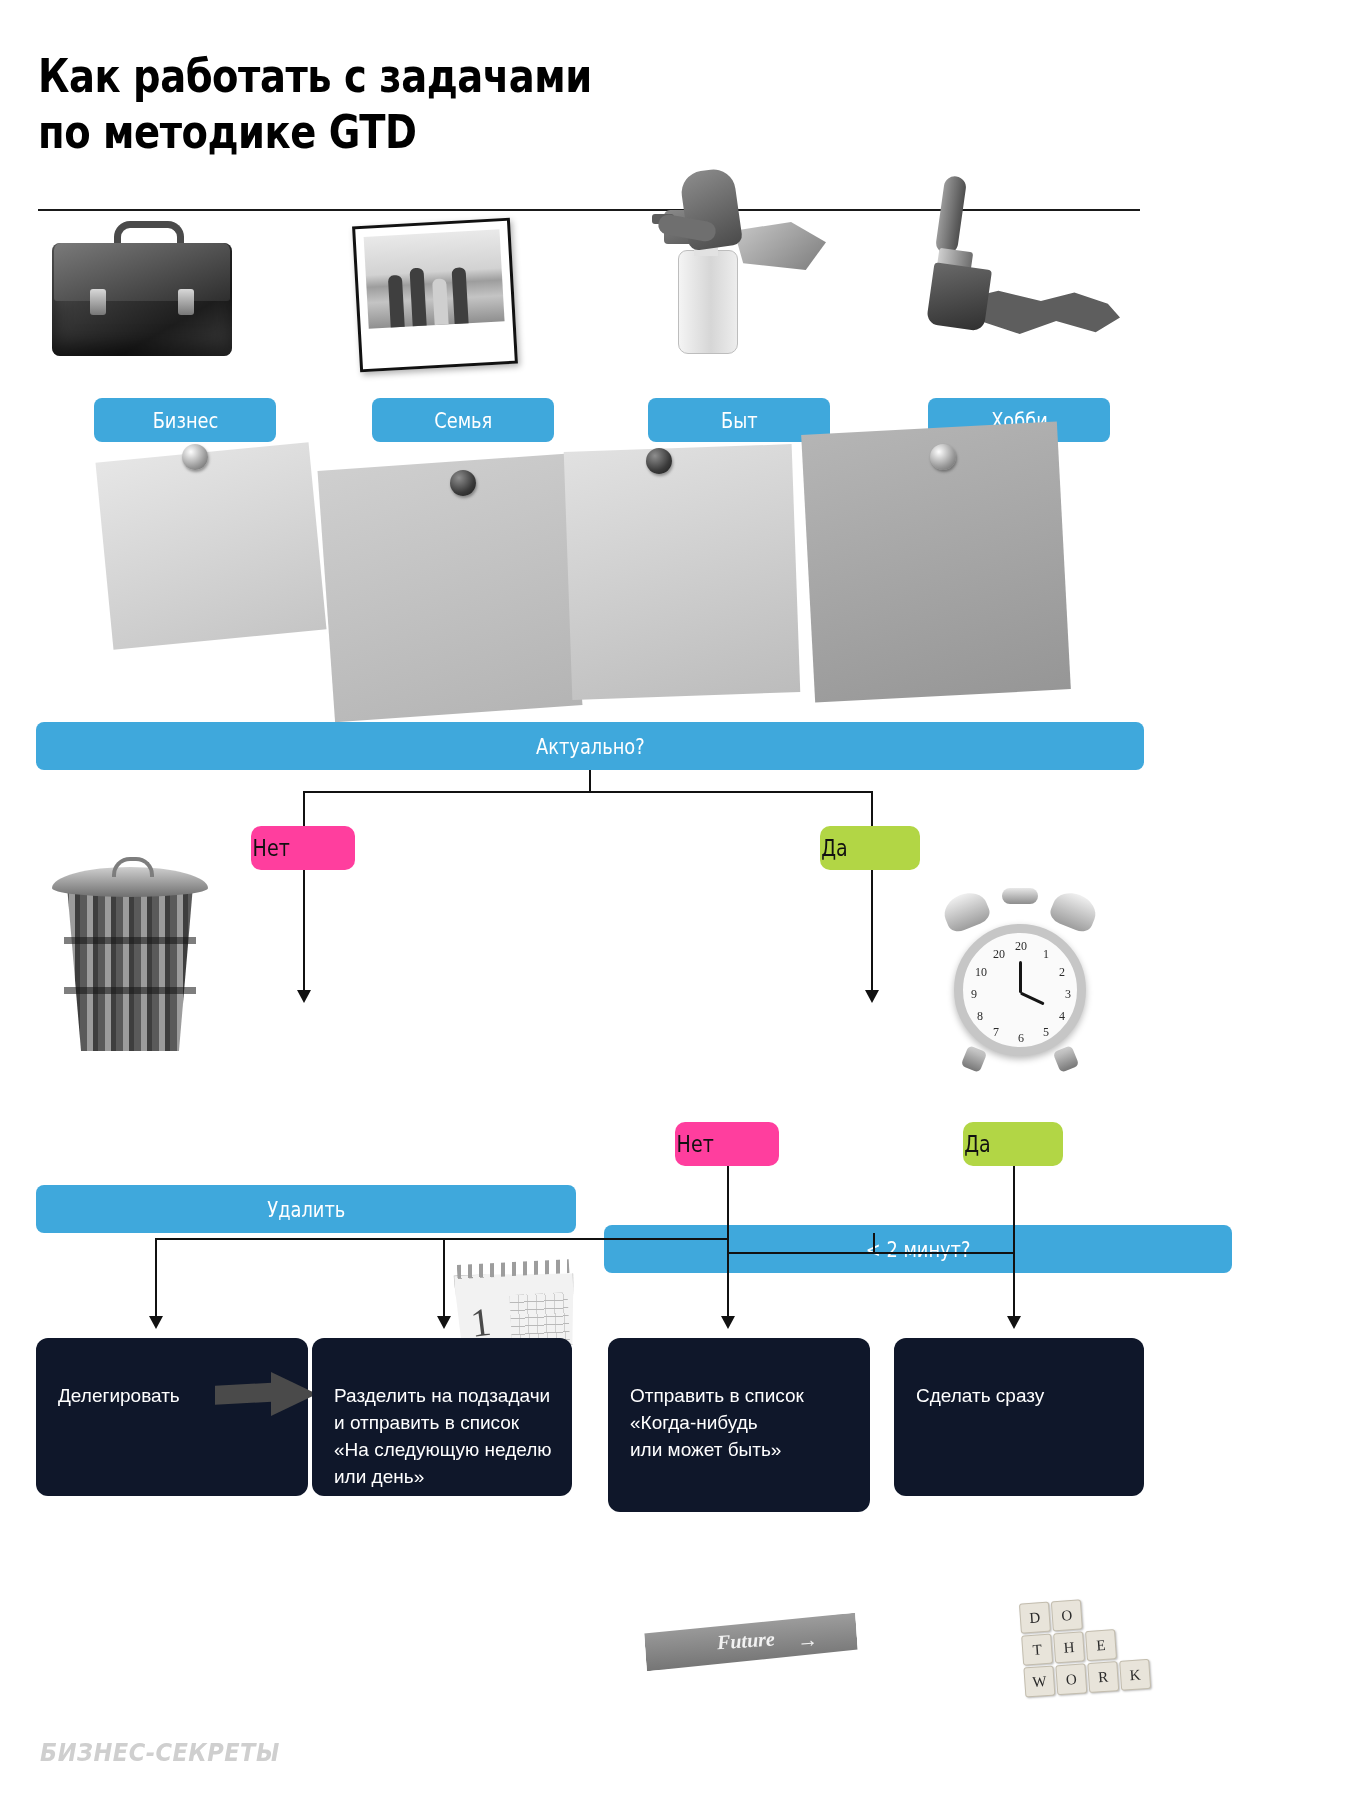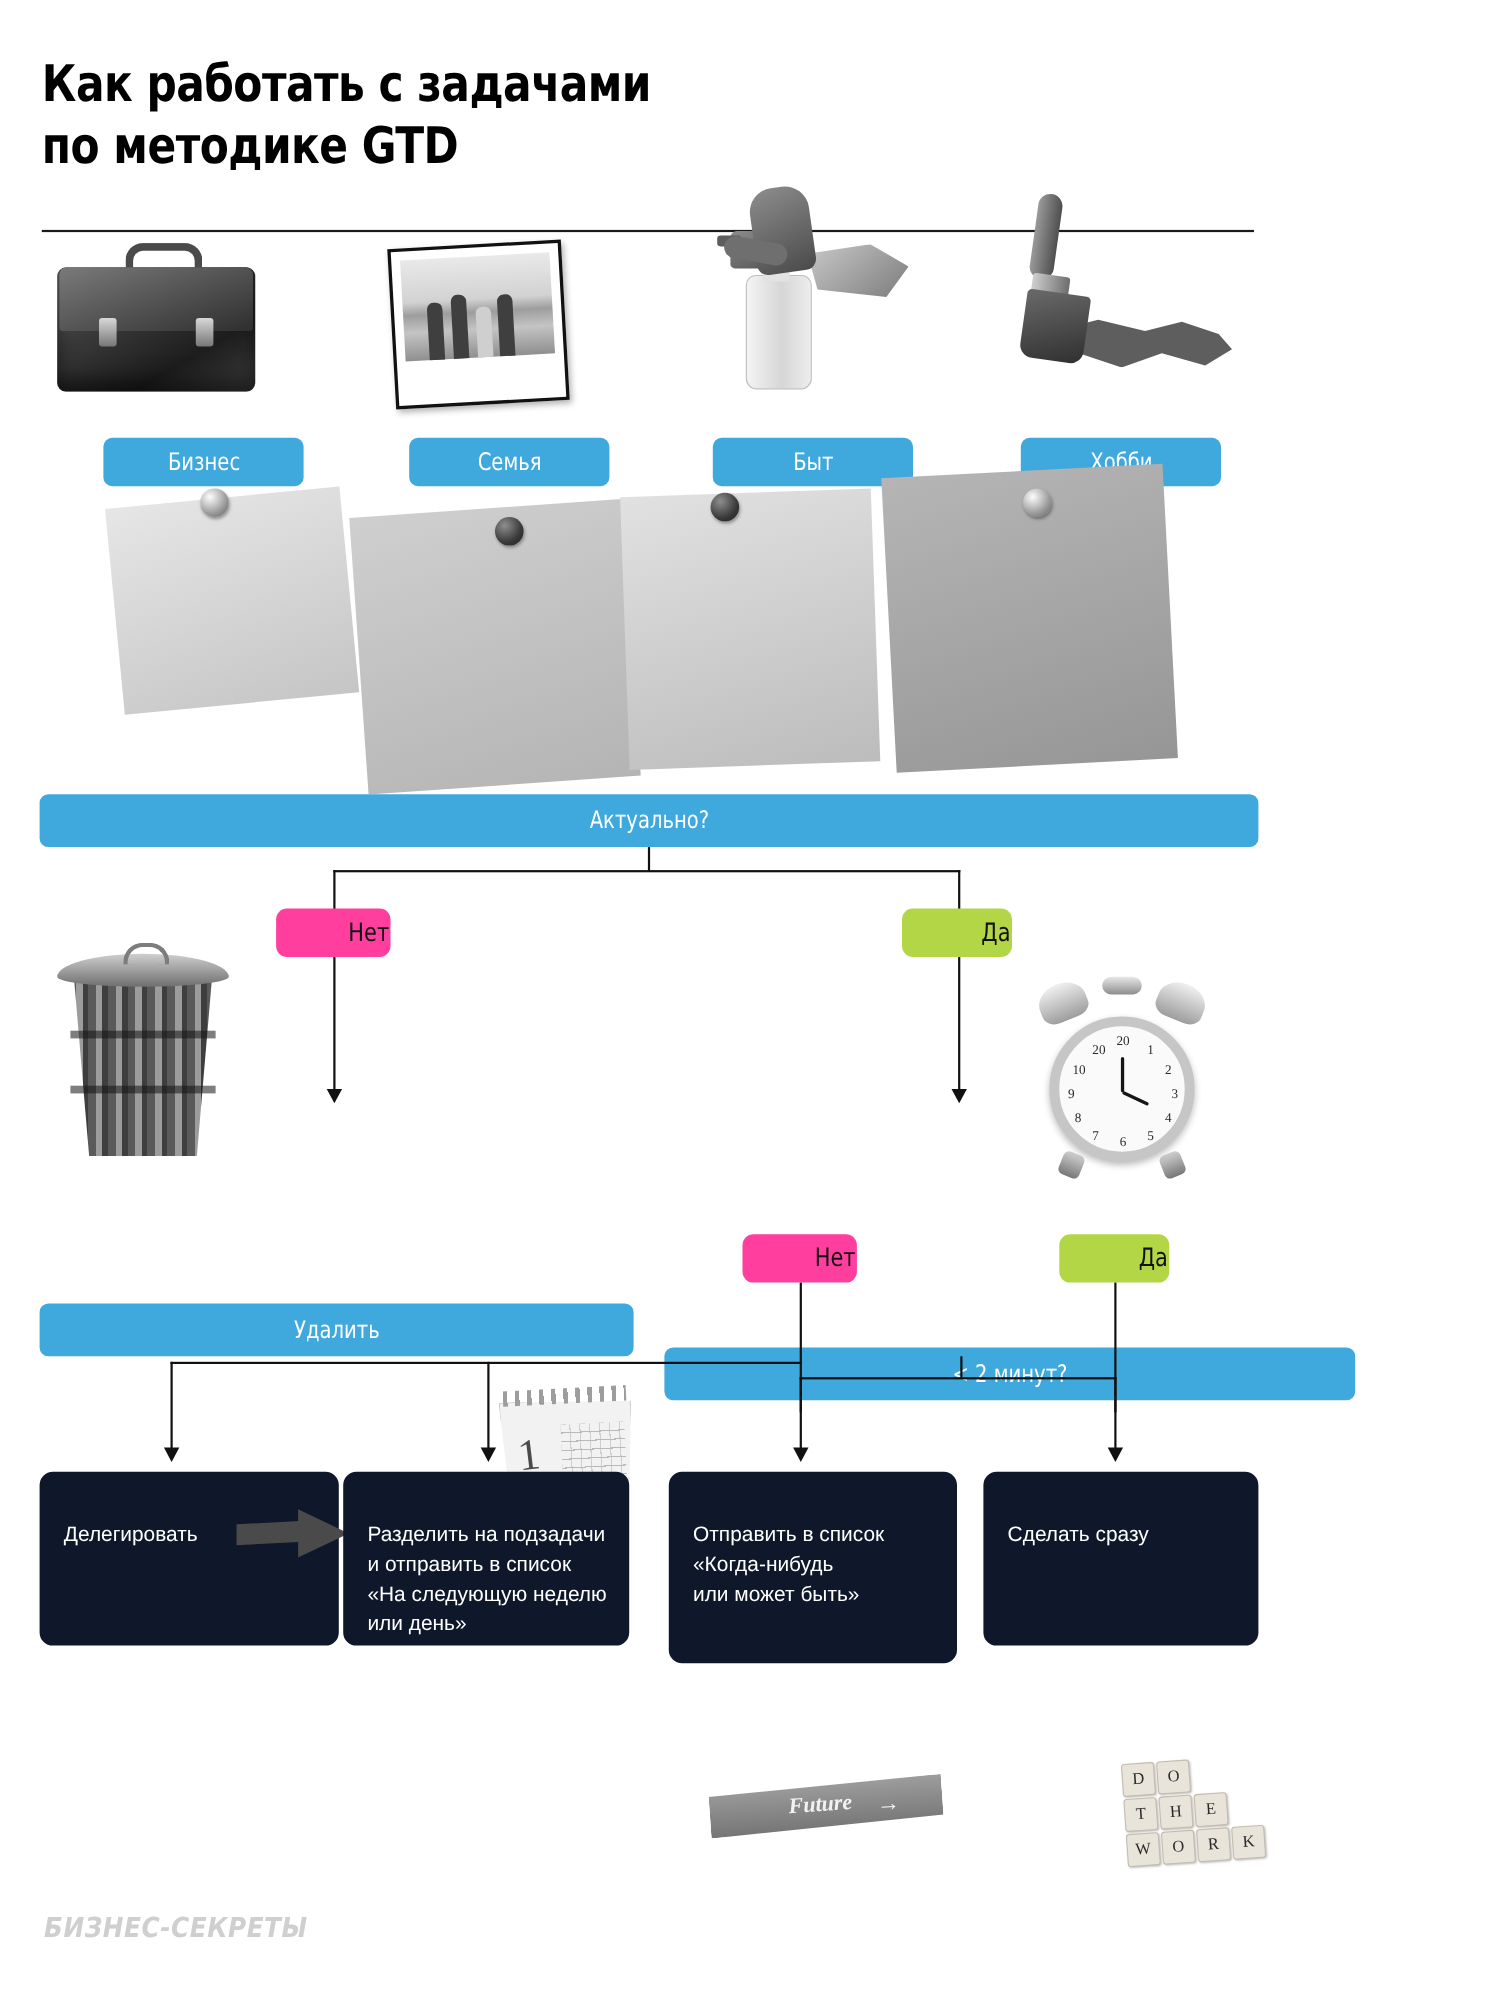--- a/index.html
+++ b/index.html
@@ -36,21 +36,21 @@
     width:182px;height:44px;justify-content:center;
     font-size:22px;
   }
   .cat span{transform:scaleX(0.9);display:inline-block;}
 
   .bar{height:48px;justify-content:center;font-size:22px;}
   .bar span{transform:scaleX(0.9);display:inline-block;}
 
   .badge{
     position:absolute;height:44px;border-radius:10px;
-    display:flex;align-items:center;justify-content:flex-end;
+    display:flex;align-items:center;justify-content:flex-start;
     color:#111;font-size:23px;
     font-family:"DejaVu Sans Condensed","Liberation Sans",sans-serif;
   }
   .badge span{transform:scaleX(0.92);display:inline-block;}
   .badge.no{background:#FF3E9E;}
   .badge.yes{background:#B2D645;}
 
   .leafbox{
     position:absolute;border-radius:12px;background:#0f172a;
     box-sizing:border-box;padding:18px 18px 14px 22px;

